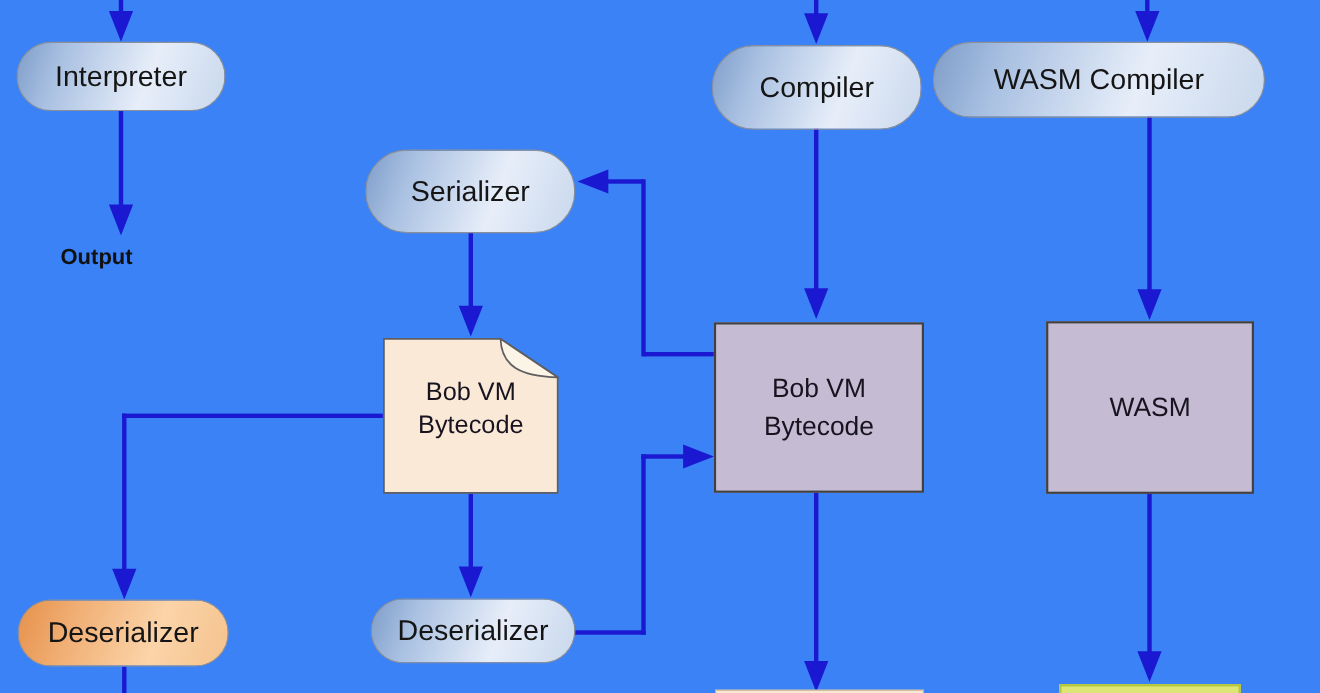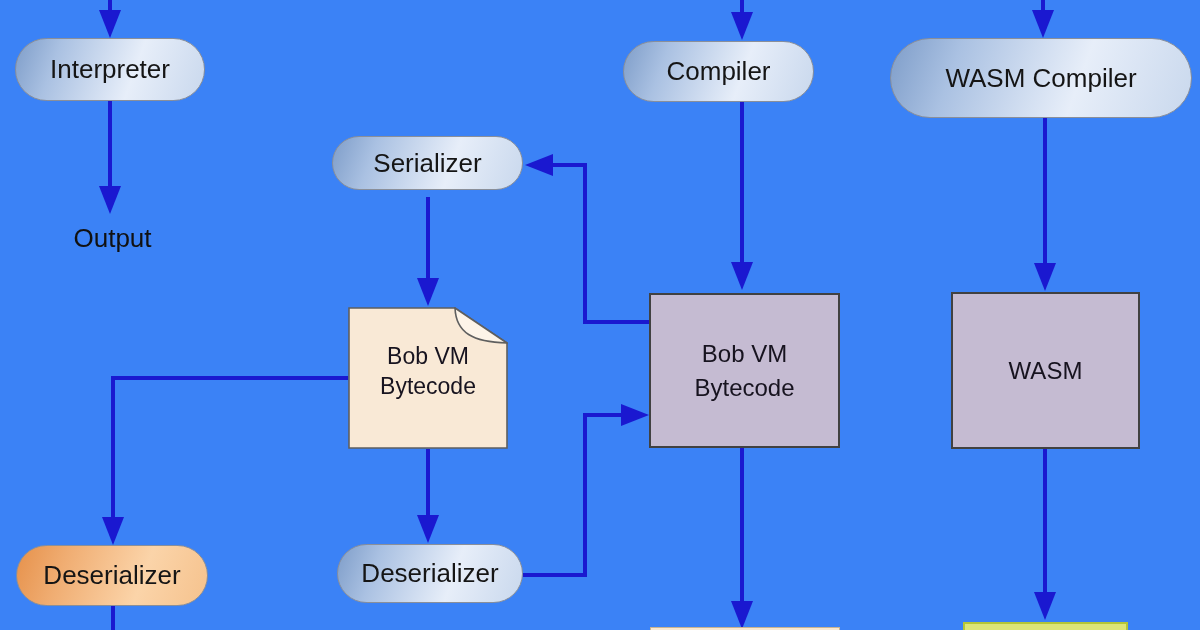--- a/index.html
+++ b/index.html
@@ -32,22 +32,23 @@
     background:#c5bbd2;
     border:2px solid #414141;
     box-sizing:border-box;
     display:flex;flex-direction:column;
     align-items:center;justify-content:center;
     font-size:24px;line-height:1.4;
     color:#17131f;text-align:center;
   }
   .plain-label{
     position:absolute;
-    font-size:26px;color:#111;
-    text-align:center;
+    font-size:20px;color:#111;
+    text-align:left;
+    font-weight:bold;
   }
   .seg{position:absolute;background:#1a18d0;}
   .ah{position:absolute;width:0;height:0;}
   .ah-down{border-left:11px solid transparent;border-right:11px solid transparent;border-top:28px solid #1a18d0;}
   .ah-left{border-top:11px solid transparent;border-bottom:11px solid transparent;border-right:28px solid #1a18d0;}
   .ah-right{border-top:11px solid transparent;border-bottom:11px solid transparent;border-left:28px solid #1a18d0;}
   .greenbox{
     position:absolute;
     background:#dde577;
     border:2px solid #b5c636;
@@ -109,25 +110,25 @@
   <div class="seg" style="left:740px;top:448px;width:4px;height:155px;"></div>
   <div class="ah ah-down" style="left:731px;top:601px;"></div>
 
   <div class="seg" style="left:1043px;top:449px;width:4px;height:146px;"></div>
   <div class="ah ah-down" style="left:1034px;top:592px;"></div>
 
   <div class="pill pill-blue" style="left:15px;top:38px;width:190px;height:63px;">Interpreter</div>
 
   <div class="plain-label" style="left:55px;top:223px;width:115px;">Output</div>
 
-  <div class="pill pill-blue" style="left:332px;top:136px;width:191px;height:54px;text-align:right;">Serializer</div>
+  <div class="pill pill-blue" style="left:332px;top:136px;width:191px;height:76px;text-align:right;">Serializer</div>
 
-  <div class="pill pill-blue" style="left:623px;top:41px;width:191px;height:61px;">Compiler</div>
+  <div class="pill pill-blue" style="left:647px;top:41px;width:191px;height:77px;">Compiler</div>
 
-  <div class="pill pill-blue" style="left:890px;top:38px;width:302px;height:80px;">WASM Compiler</div>
+  <div class="pill pill-blue" style="left:848px;top:38px;width:302px;height:69px;">WASM Compiler</div>
 
   <div class="fileshape" style="left:348px;top:307px;width:160px;height:142px;">
     <svg width="160" height="142" viewBox="0 0 160 142">
       <path d="M1 1 H107 L159 36 V141 H1 Z" fill="#f9e9d6" stroke="#5f5f5f" stroke-width="1.6"></path>
       <path d="M107 1 C108 26 125 35 159 36 Z" fill="#fdf4e8" stroke="#5f5f5f" stroke-width="1.6"></path>
     </svg>
     <div style="position:absolute;left:0;top:34px;width:160px;text-align:center;font-size:23px;line-height:1.32;color:#17131f;">
       <div>Bob VM</div>
       <div>Bytecode</div>
     </div>

